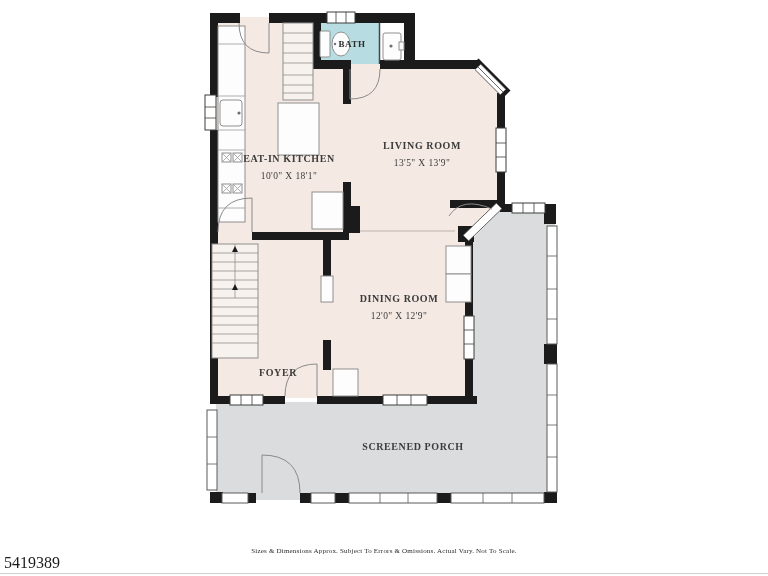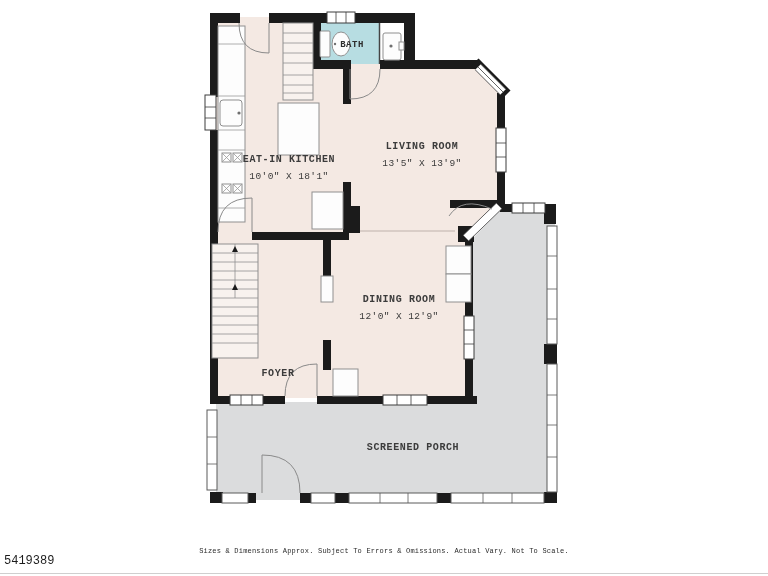--- a/index.html
+++ b/index.html
@@ -1,32 +1,32 @@
 <!DOCTYPE html>
 <html><head>
 <meta charset="utf-8">
 <style>
   html,body{margin:0;padding:0;background:#fff;}
   #stage{position:relative;width:768px;height:576px;background:#ffffff;overflow:hidden;
-         font-family:Liberation Mono, monospace;}
+         font-family:Liberation Serif, serif;}
   svg{position:absolute;left:0;top:0;}
   .room-label{font-size:10px;letter-spacing:.6px;fill:#3b3b3b;text-anchor:middle;font-weight:bold;}
   .dim-label{font-size:9.5px;letter-spacing:.4px;fill:#3b3b3b;text-anchor:middle;}
   .bath-label{font-size:9px;letter-spacing:.5px;fill:#2d2d2d;text-anchor:middle;font-weight:bold;}
   .fixture{fill:#fdfdfd;stroke:#8f8f8f;stroke-width:1;}
   .seam{stroke:#9a9a9a;stroke-width:.8;}
   .stair{fill:#f8f2ee;stroke:#8f8f8f;stroke-width:1;}
   .tread{stroke:#8f8f8f;stroke-width:.8;}
   .win{fill:#ffffff;stroke:#3c3c3c;stroke-width:1;}
   .mull{stroke:#3c3c3c;stroke-width:.8;}
   .screen{fill:#ffffff;stroke:#5a5a5a;stroke-width:1;}
   .rail{stroke:#5a5a5a;stroke-width:.8;}
   .arc{fill:none;stroke:#8a8a8a;stroke-width:1;}
   .leaf{stroke:#8a8a8a;stroke-width:1;}
-  #footer-number{position:absolute;left:4px;top:554px;font-size:12px;color:#1c1c1c;}
+  #footer-number{position:absolute;left:4px;top:554px;font-size:16px;color:#1c1c1c;}
   #footer-disclaimer{position:absolute;left:0;top:547px;width:768px;text-align:center;
          font-size:7px;color:#2b2b2b;letter-spacing:.2px;}
   #bottom-edge{position:absolute;left:0;top:573px;width:768px;height:1px;background:#cfcfcf;}
 </style>
 </head>
 <body>
 
 <div id="stage">
 <svg width="768" height="576" viewBox="0 0 768 576">
 

